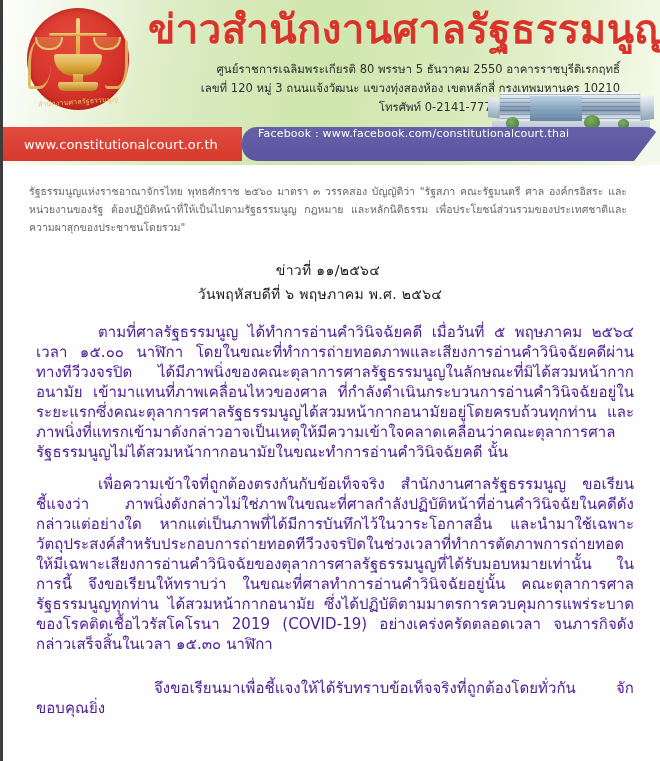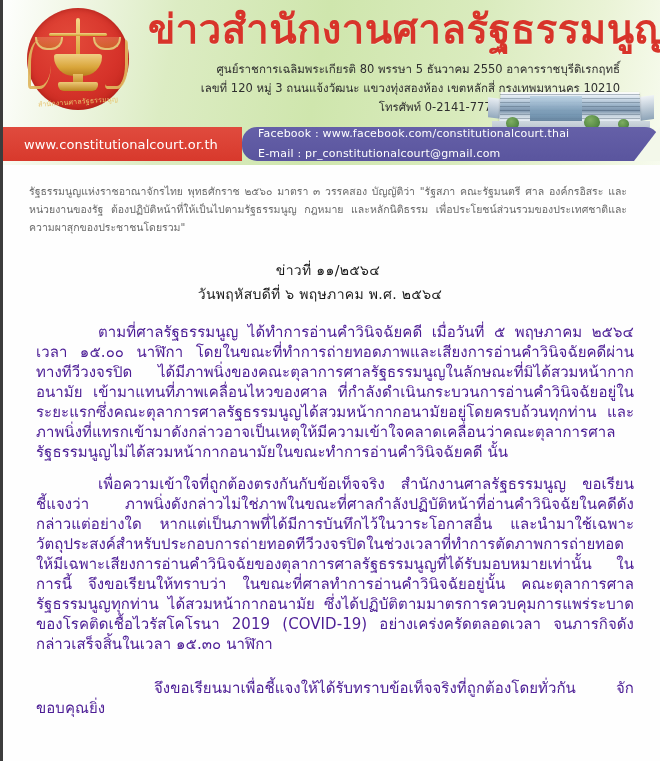--- a/index.html
+++ b/index.html
@@ -355,21 +355,20 @@
         <div class="bld-tree t3"></div>
       </div>
     </div>
 
     <div class="lh-bar">
       <div class="bar-red">
         <span class="bar-red-text">www.constitutionalcourt.or.th</span>
       </div>
       <div class="bar-purple">
         <span class="bar-purple-line">Facebook : www.facebook.com/constitutionalcourt.thai</span>
-        <span class="bar-purple-line">E-mail :  pr_constitutionalcourt@gmail.com</span>
         <span class="bar-cut"></span>
       </div>
     </div>
   </div>
 
   <div class="quote">รัฐธรรมนูญแห่งราชอาณาจักรไทย พุทธศักราช ๒๕๖๐ มาตรา ๓ วรรคสอง บัญญัติว่า "รัฐสภา คณะรัฐมนตรี ศาล องค์กรอิสระ และหน่วยงานของรัฐ ต้องปฏิบัติหน้าที่ให้เป็นไปตามรัฐธรรมนูญ กฎหมาย และหลักนิติธรรม เพื่อประโยชน์ส่วนรวมของประเทศชาติและความผาสุกของประชาชนโดยรวม"</div>
 
   <div class="meta">
     <div class="meta-newsno">ข่าวที่ ๑๑/๒๕๖๔</div>
     <div class="meta-date">วันพฤหัสบดีที่ ๖ พฤษภาคม พ.ศ. ๒๕๖๔</div>

